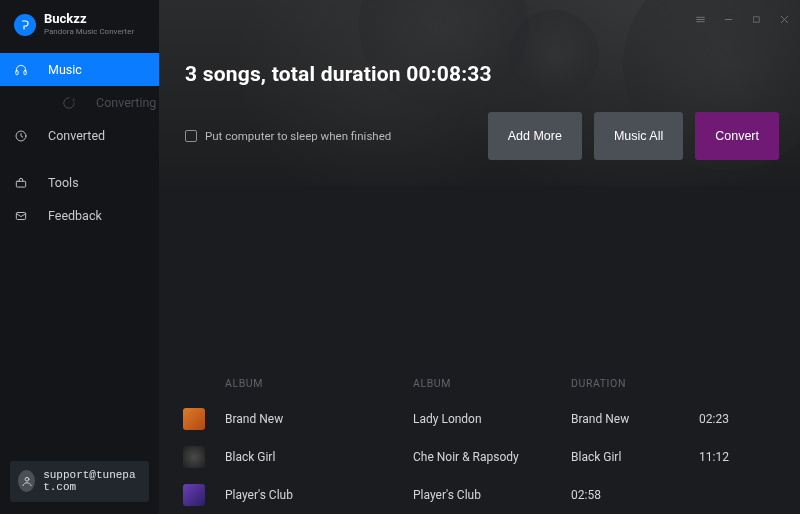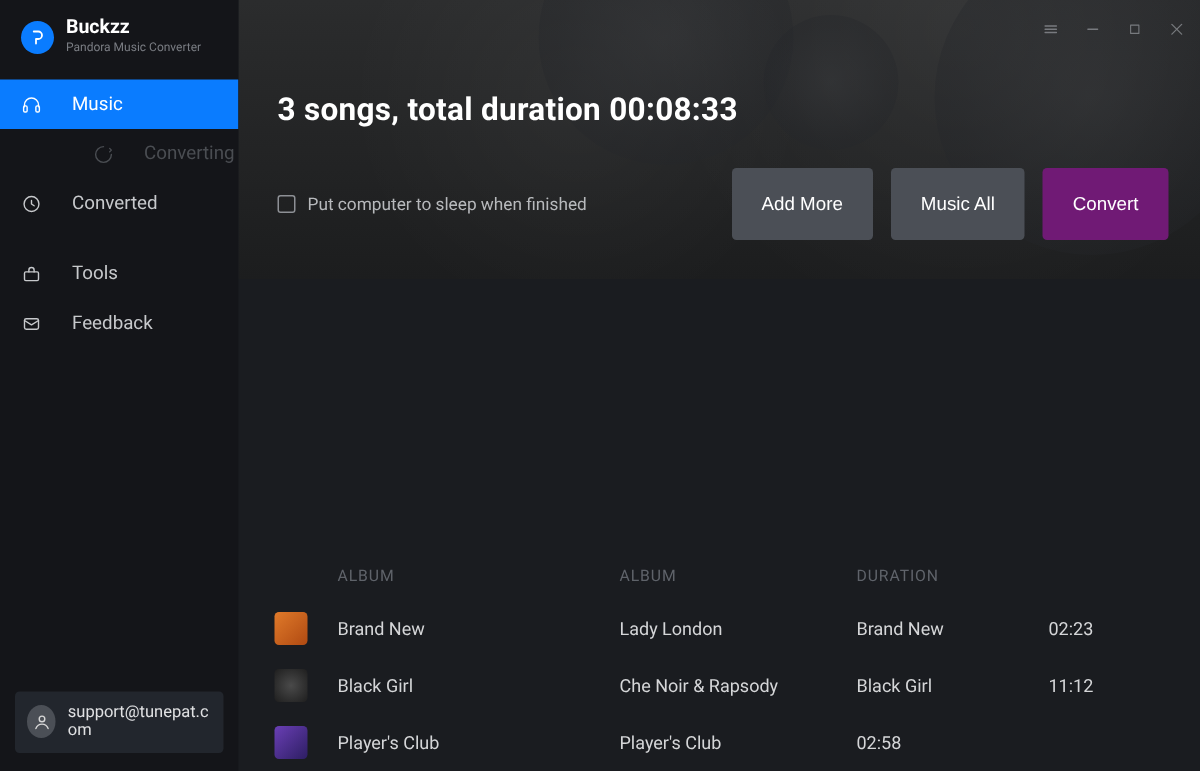--- a/index.html
+++ b/index.html
@@ -16,21 +16,21 @@
 
   .nav { display:flex; flex-direction:column; }
   .nav-item { display:flex; align-items:center; gap:20px; padding: 9px 14px; font-size: 12.5px; color:#c7c9cc; cursor:pointer; }
   .nav-item.dim { color:#4a4d52;margin-left:48px; }
   .nav-item.active { background:#0a7cff; color:#fff; }
   .nav-item .ic { width:14px; height:14px; display:flex; align-items:center; justify-content:center; color:inherit; }
   .nav-gap { height: 14px; }
 
   .support { position:absolute; left:10px; right:10px; bottom:12px; background:#22262d; border-radius:3px; display:flex; align-items:center; gap:8px; padding:8px 8px; cursor:pointer; }
   .avatar { width:22px; height:22px; border-radius:50%; background:#4b4f56; display:flex; align-items:center; justify-content:center; }
-  .support-text { font-size:11px; color:#e0e1e3; line-height:1.15; word-break: break-all; }
+  .support-text { font-size:11px; color:#e0e1e3; line-height:1.15; word-break: break-all; font-family: Liberation Mono, monospace; }
 
   
   .main { flex:1; display:flex; flex-direction:column; background:#1a1c20; position:relative;justify-content:space-between; }
   .hero { position:relative; height:186px; overflow:hidden; }
   .hero-bg { position:absolute; inset:0; background:
       radial-gradient(circle at 75% 10%, rgba(255,255,255,0.05), transparent 40%),
       radial-gradient(circle at 35% 35%, rgba(255,255,255,0.04), transparent 35%),
       linear-gradient(180deg, #2a2c30 0%, #1b1d21 100%);
     filter: saturate(0.2);
   }

